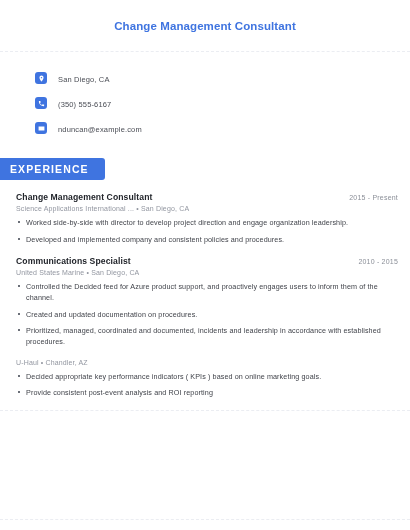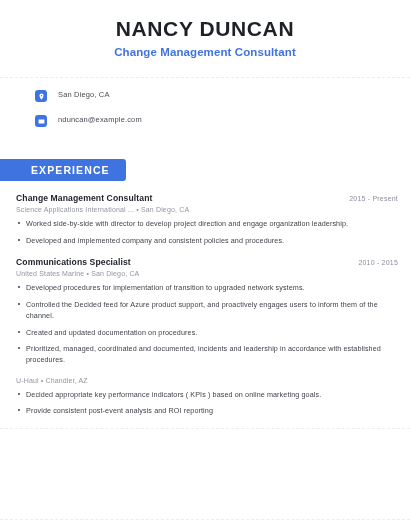--- a/index.html
+++ b/index.html
@@ -26,42 +26,42 @@
   .divider {
     height: 1px; width: 100%;
     border-top: 1px dashed #ebedf2;
     margin: 9px 0 0 0;
   }
   .divider.bottom { margin-top: 0; }
 
   
   .contact { padding: 12px 0 6px 20px; }
   .contact-row {
-    display: flex; align-items: flex-start;
+    display: flex; align-items: flex-end;
     height: 20px; margin-bottom: 5px; padding-left: 15px;
   }
   .c-icon {
     width: 12px; height: 12px; border-radius: 3px;
     background: #3f74e0;
     display: flex; align-items: center; justify-content: center;
     flex: 0 0 auto;
   }
   .c-icon svg { display: block; }
   .c-text {
     margin-left: 11px;
     font-size: 7.5px; color: #4a4d55; letter-spacing: 0.15px;
   }
 
   
   .section-badge {
     display: inline-block;
     background: #3f74e0;
     color: #ffffff;
     font-size: 10.5px; font-weight: 700; letter-spacing: 1.1px;
-    padding: 5px 16px 5px 31px;
+    padding: 5px 16px 5px 10px;
     border-radius: 0 3px 3px 0;
     margin-left: 0;
   }
   .section { margin-top: 13px; }
   .section-body { padding: 0 12px 0 16px; }
 
   
   .job { margin-top: 11px; }
   .job:first-child { margin-top: 12px; }
   .job-head {
@@ -89,36 +89,43 @@
     content: ""; position: absolute; left: 2px; top: 4px;
     width: 2.2px; height: 2.2px; background: #6b6f78;
   }
 </style>
 </head>
 <body>
 
 <div class="page">
 
   <div class="header">
-    <div class="name">NANCY DUNCAN</div>
     <div class="job-title">Change Management Consultant</div>
   </div>
   <div class="divider"></div>
 
   <div class="contact">
 
     <div class="contact-row">
       <span class="c-icon">
         <svg width="7" height="7" viewBox="0 0 24 24" fill="#ffffff">
             <path d="M12 2C8.1 2 5 5.1 5 9c0 5.2 7 13 7 13s7-7.8 7-13c0-3.9-3.1-7-7-7zm0 9.5A2.5 2.5 0 1 1 12 6.5a2.5 2.5 0 0 1 0 5z"></path>
           </svg>
       </span>
       <span class="c-text">San Diego, CA</span>
     </div>
 
+    <div class="contact-row">
+      <span class="c-icon">
+        <svg width="7" height="7" viewBox="0 0 24 24" fill="#ffffff">
+            <path d="M6.6 10.8c1.4 2.8 3.8 5.1 6.6 6.6l2.2-2.2c.3-.3.7-.4 1-.2 1.2.4 2.4.6 3.6.6.6 0 1 .4 1 1V20c0 .6-.4 1-1 1C10.6 21 3 13.4 3 4c0-.6.4-1 1-1h3.5c.6 0 1 .4 1 1 0 1.3.2 2.5.6 3.6.1.4 0 .8-.2 1l-2.3 2.2z"></path>
+          </svg>
+      </span>
+      <span class="c-text">(350) 555-6167</span>
+    </div>
 
     <div class="contact-row">
       <span class="c-icon">
         <svg width="7" height="7" viewBox="0 0 24 24" fill="#ffffff">
             <path d="M2 5h20v14H2V5zm10 7L3.5 6.5h17L12 12z"></path>
           </svg>
       </span>
       <span class="c-text">nduncan@example.com</span>
     </div>
 
@@ -140,21 +147,20 @@
         </ul>
       </div>
 
       <div class="job">
         <div class="job-head">
           <div class="job-role">Communications Specialist</div>
           <div class="job-date">2010 - 2015</div>
         </div>
         <div class="job-meta">United States Marine  •  San Diego, CA</div>
         <ul class="bullets">
-          <li>Developed procedures for implementation of transition to upgraded network systems.</li>
           <li>Controlled the Decided feed for Azure product support, and proactively engages users to inform them of the channel.</li>
           <li>Created and updated documentation on procedures.</li>
           <li>Prioritized, managed, coordinated and documented, incidents and leadership in accordance with established procedures.</li>
         </ul>
       </div>
 
       <div class="job">
         <div class="job-meta">U-Haul  •  Chandler, AZ</div>
         <ul class="bullets">
           <li>Decided appropriate key performance indicators ( KPIs ) based on online marketing goals.</li>

